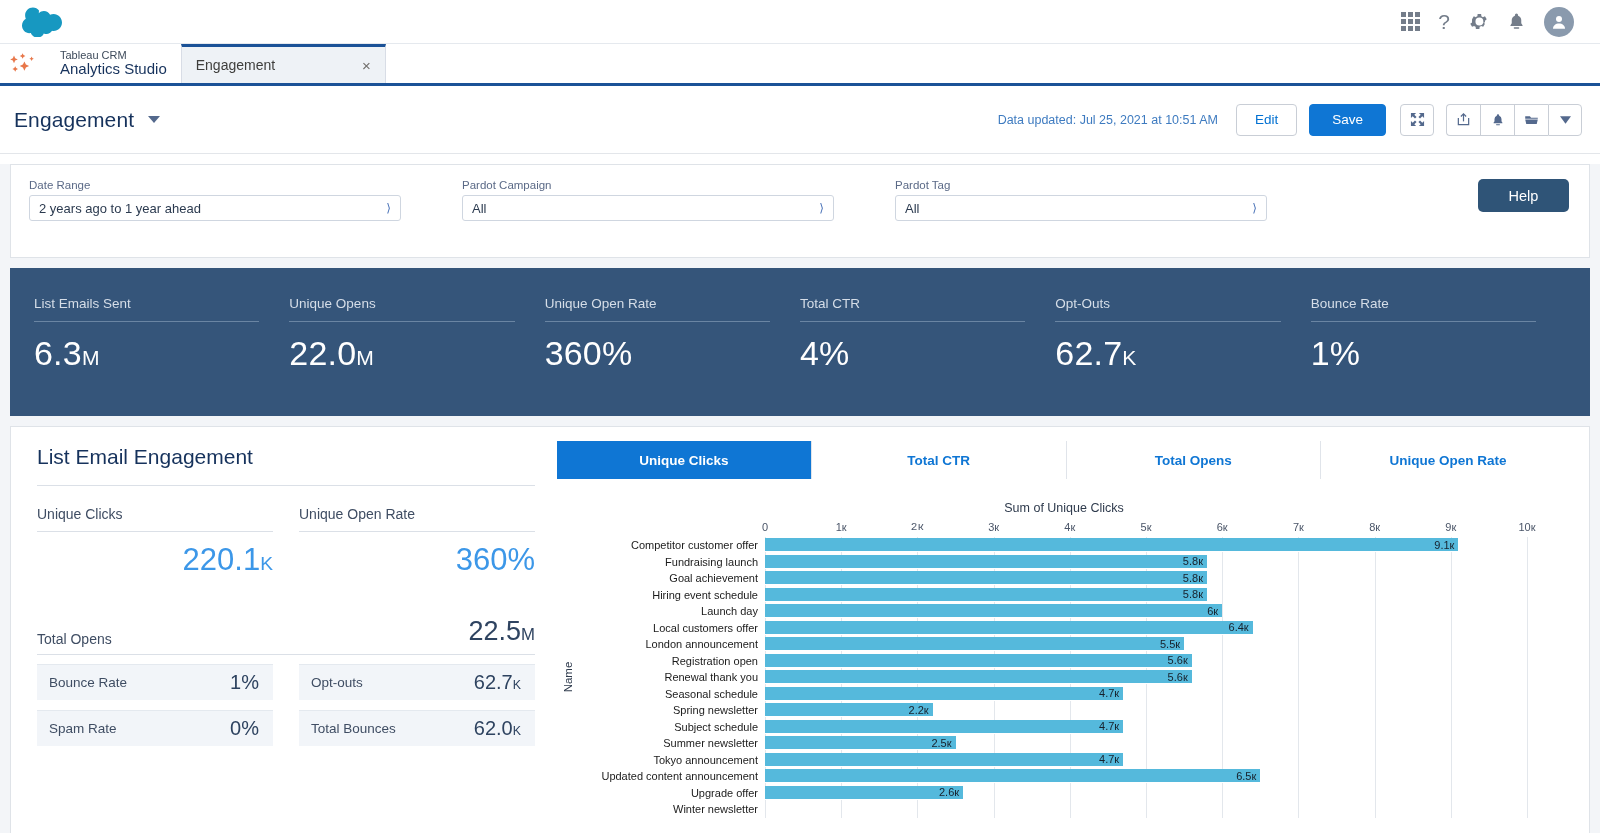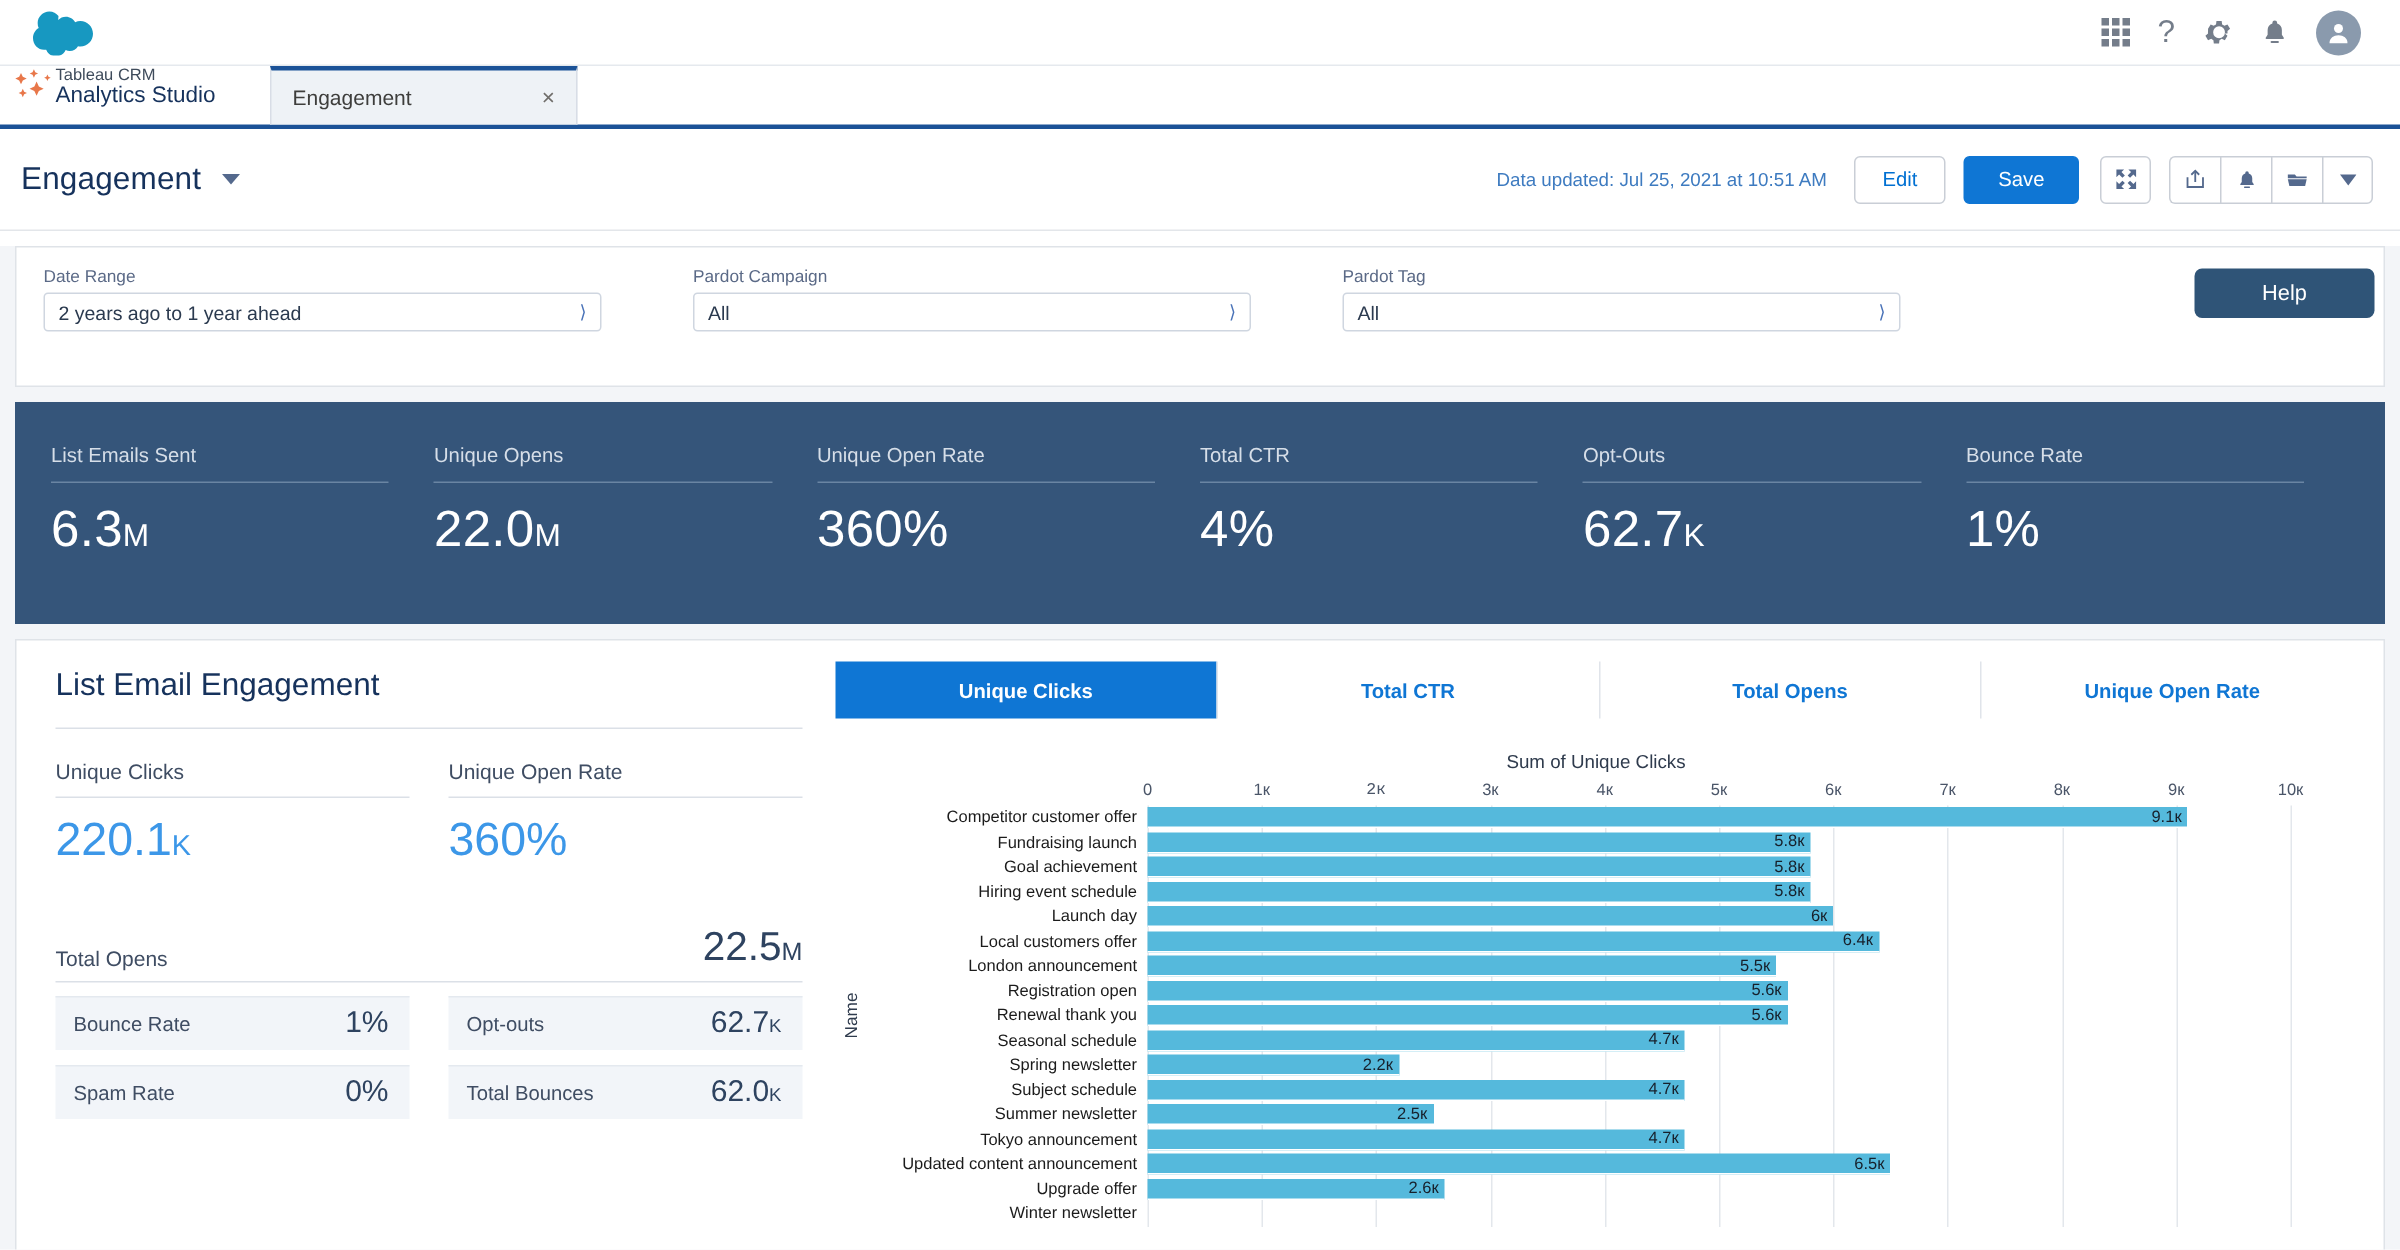--- a/index.html
+++ b/index.html
@@ -34,21 +34,21 @@
 
   
   .app-bar {
     height: 42px; width: 100%;
     background: #fff;
     border-bottom: 3px solid #1b5297;
     display: flex; align-items: stretch;
     position: relative;
   }
   .app-brand {
-    display: flex; align-items: flex-start; gap: 1px;
+    display: flex; align-items: center; gap: 24px;
     padding: 0 14px 0 10px; min-width: 180px;
   }
   .einstein-icon { width: 26px; height: 26px; flex: none; }
   .app-brand-text { line-height: 1.12; }
   .app-brand-text .l1 { font-size: 11px; color: #3e4b5b; }
   .app-brand-text .l2 { font-size: 15px; color: #16325c; font-weight: 400; }
   .tabs-strip { display: flex; align-items: flex-end; }
   .app-tab {
     width: 205px; height: 100%;
     background: #eef2f6;
@@ -114,22 +114,22 @@
   .filter { width: 372px; margin-right: 28px; }
   .filter-label { font-size: 11.5px; color: #5b6a87; margin-bottom: 4px; }
   .select-box {
     height: 26px; border: 1px solid #cfd6e0; border-radius: 3px;
     background: #fff;
     display: flex; align-items: center; justify-content: space-between;
     padding: 0 9px; font-size: 13px; color: #2b3a4f; cursor: pointer;
   }
   .chev { color: #4a73b8; font-size: 12px; line-height: 1; }
   .help-btn {
-    position: absolute; right: 6px; top: 14px;
-    width: 120px; height: 33px; border-radius: 5px;
+    position: absolute; right: 20px; top: 14px;
+    width: 91px; height: 33px; border-radius: 5px;
     background: #2f5477; color: #fff; font-size: 14.5px;
     display: flex; align-items: center; justify-content: center; cursor: pointer;
   }
 
   .kpi-band {
     margin: 10px 10px 0 10px;
     background: #35557a;
     height: 148px;
     display: flex; align-items: stretch;
     padding: 28px 24px 18px 24px;
@@ -147,21 +147,21 @@
     height: 415px; display: flex; position: relative; overflow: hidden;
   }
   .left-panel { width: 542px; padding: 18px 18px 0 26px; }
   .panel-title { font-size: 21px; color: #16325c; font-weight: 400; }
   .panel-title-rule { height: 1px; background: #dbe0e7; margin-top: 16px; }
 
   .metric-row2 { display: flex; margin-top: 20px; gap: 26px; }
   .metric-col { flex: 1; }
   .metric-lbl { font-size: 14px; color: #3f4d63; margin-bottom: 9px; }
   .metric-rule { height: 1px; background: #dbe0e7; margin-bottom: 10px; }
-  .metric-big { font-size: 31px; color: #3c97e8; font-weight: 400; }
+  .metric-big { font-size: 31px; color: #3c97e8; font-weight: 400; text-align: right; }
   .metric-big .suffix { font-size: 0.62em; }
 
   .total-opens-row {
     display: flex; align-items: flex-end; justify-content: space-between;
     margin-top: 38px; padding-bottom: 7px;
     border-bottom: 1px solid #dbe0e7;
   }
   .total-opens-lbl { font-size: 14px; color: #3f4d63; }
   .total-opens-val { font-size: 27px; color: #2e4360; }
   .total-opens-val .suffix { font-size: 0.62em; }

